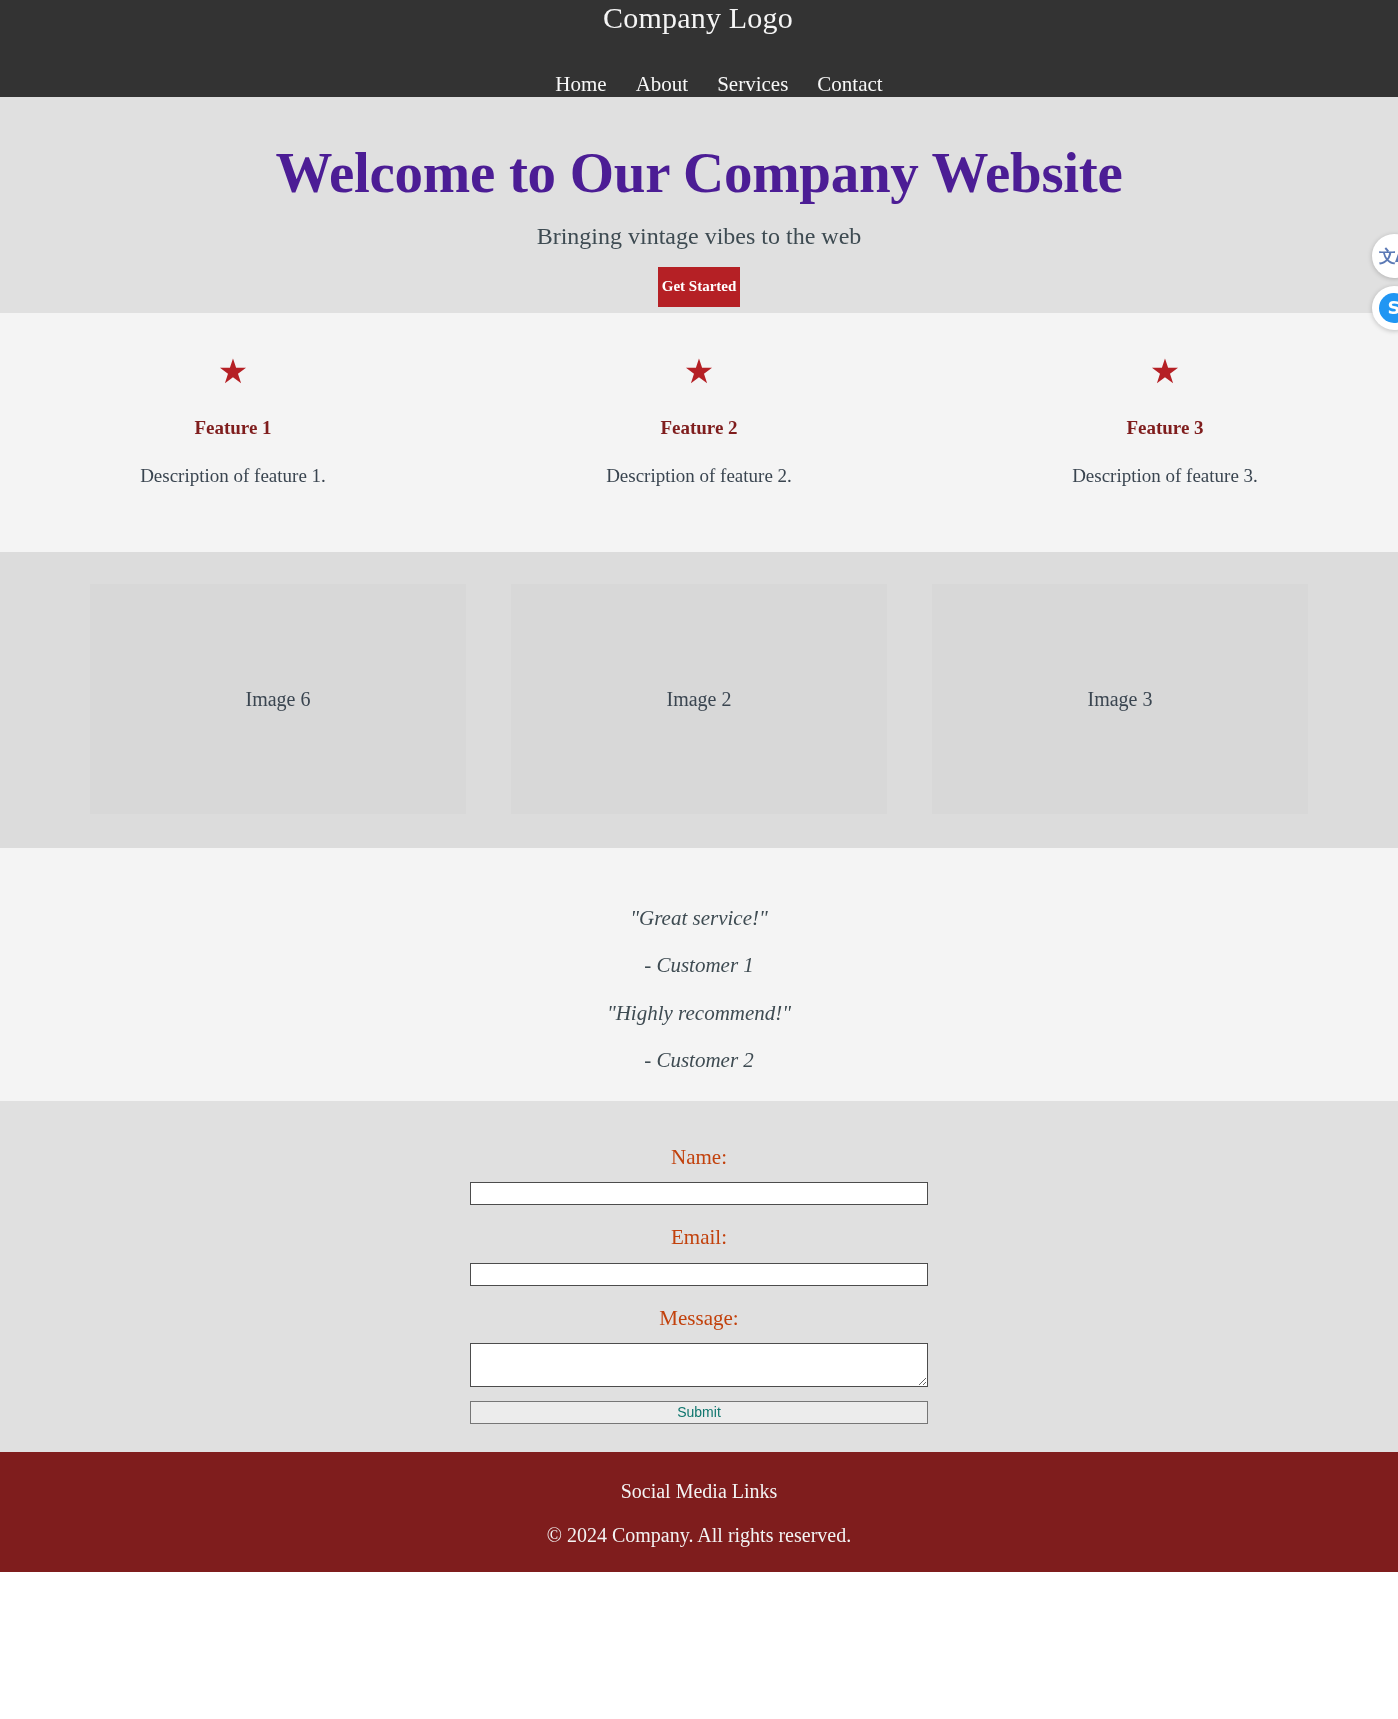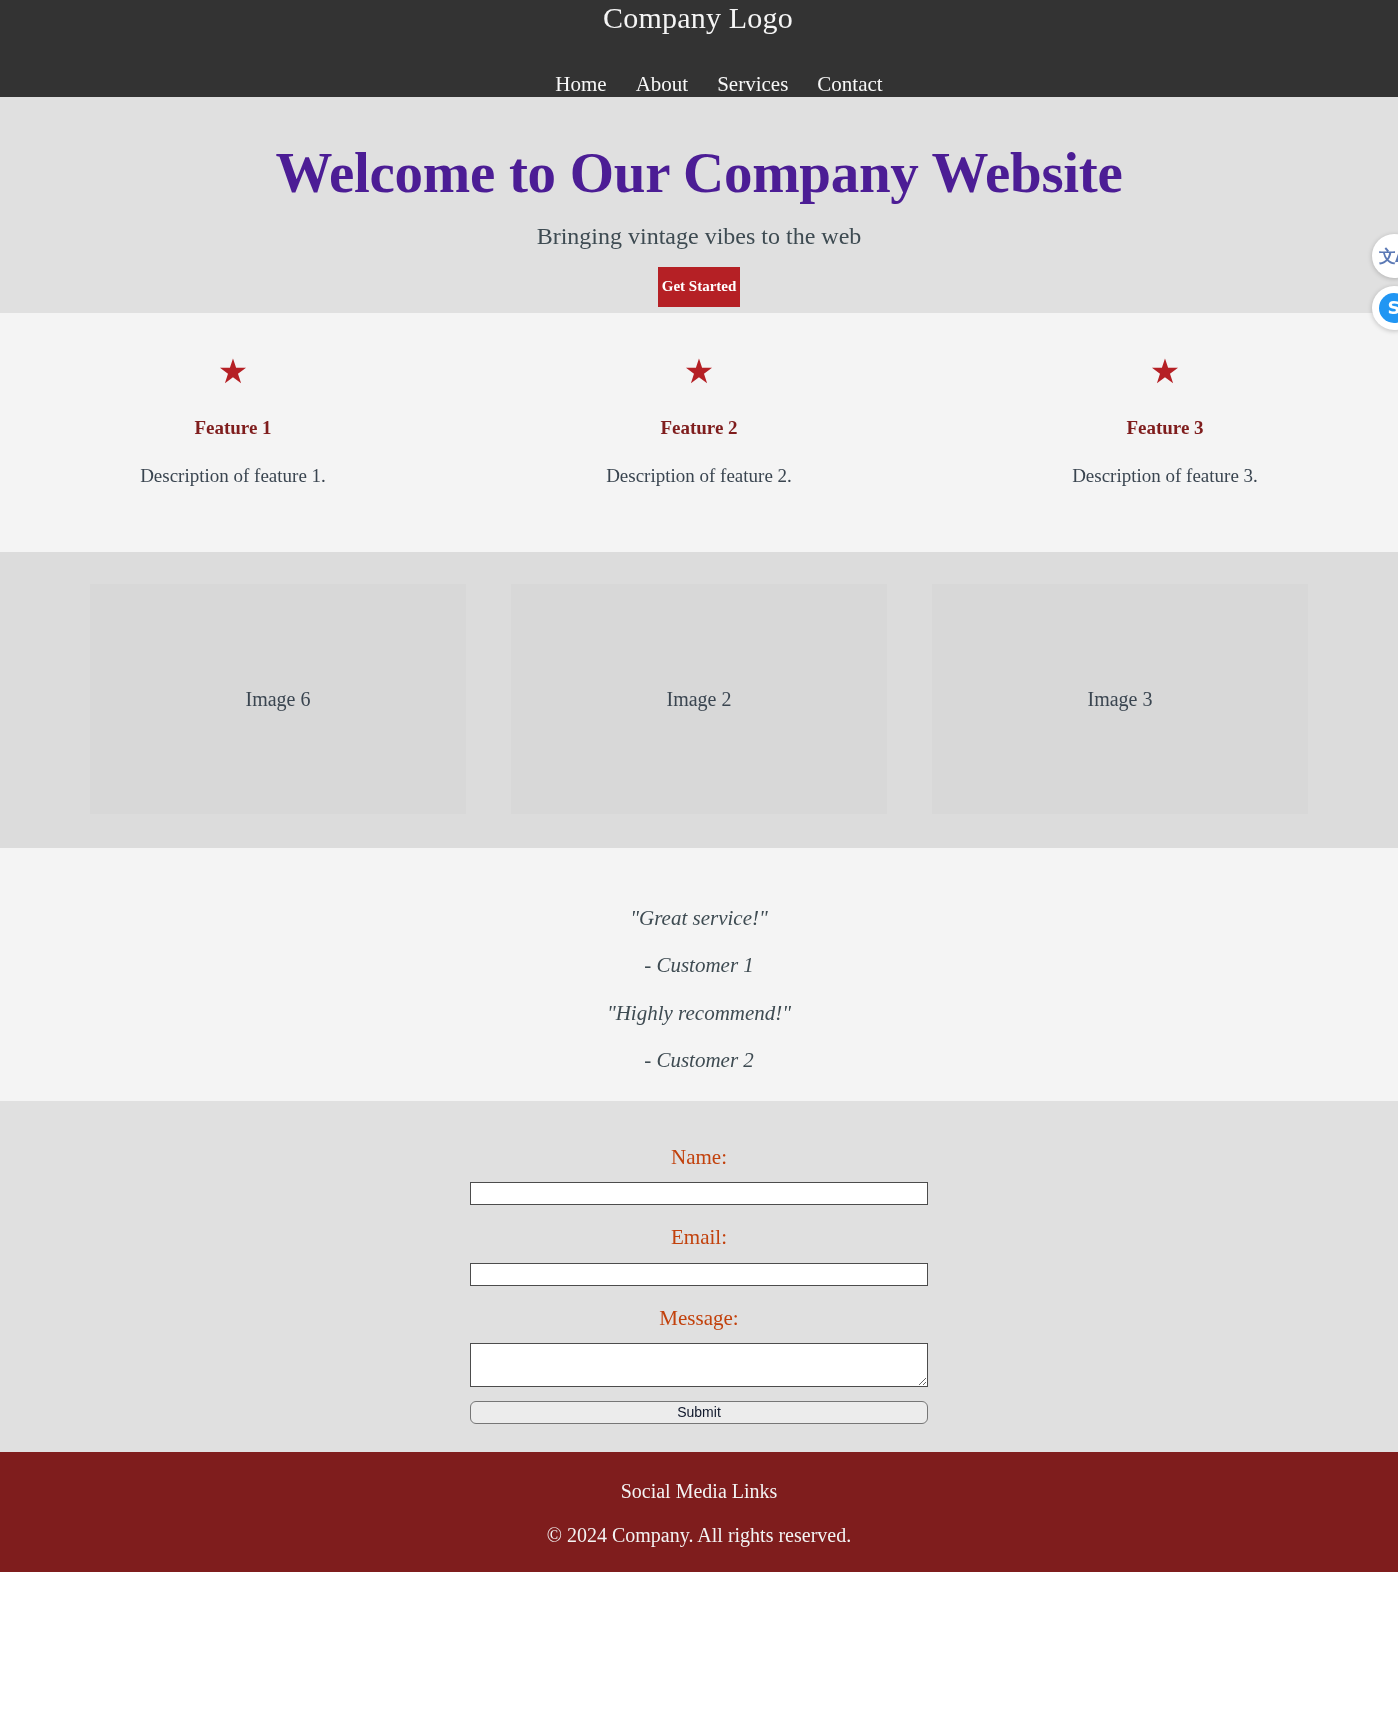--- a/index.html
+++ b/index.html
@@ -203,24 +203,24 @@
     margin: 0 0 14px;
     resize: vertical;
     display: block;
   }
   .submit-button {
     width: 100%;
     box-sizing: border-box;
     height: 23px;
     background: #ececec;
     border: 1px solid #767676;
-    border-radius: 6px;
+    border-radius: 0;
     font-family: "Liberation Sans", sans-serif;
     font-size: 14px;
-    color: #0f172a;
+    color: #0f766e;
     cursor: pointer;
     line-height: 1;
   }
 
   
   .site-footer {
     background: #7f1d1d;
     color: #f3f3f3;
     text-align: center;
     padding: 26px 20px 30px;

